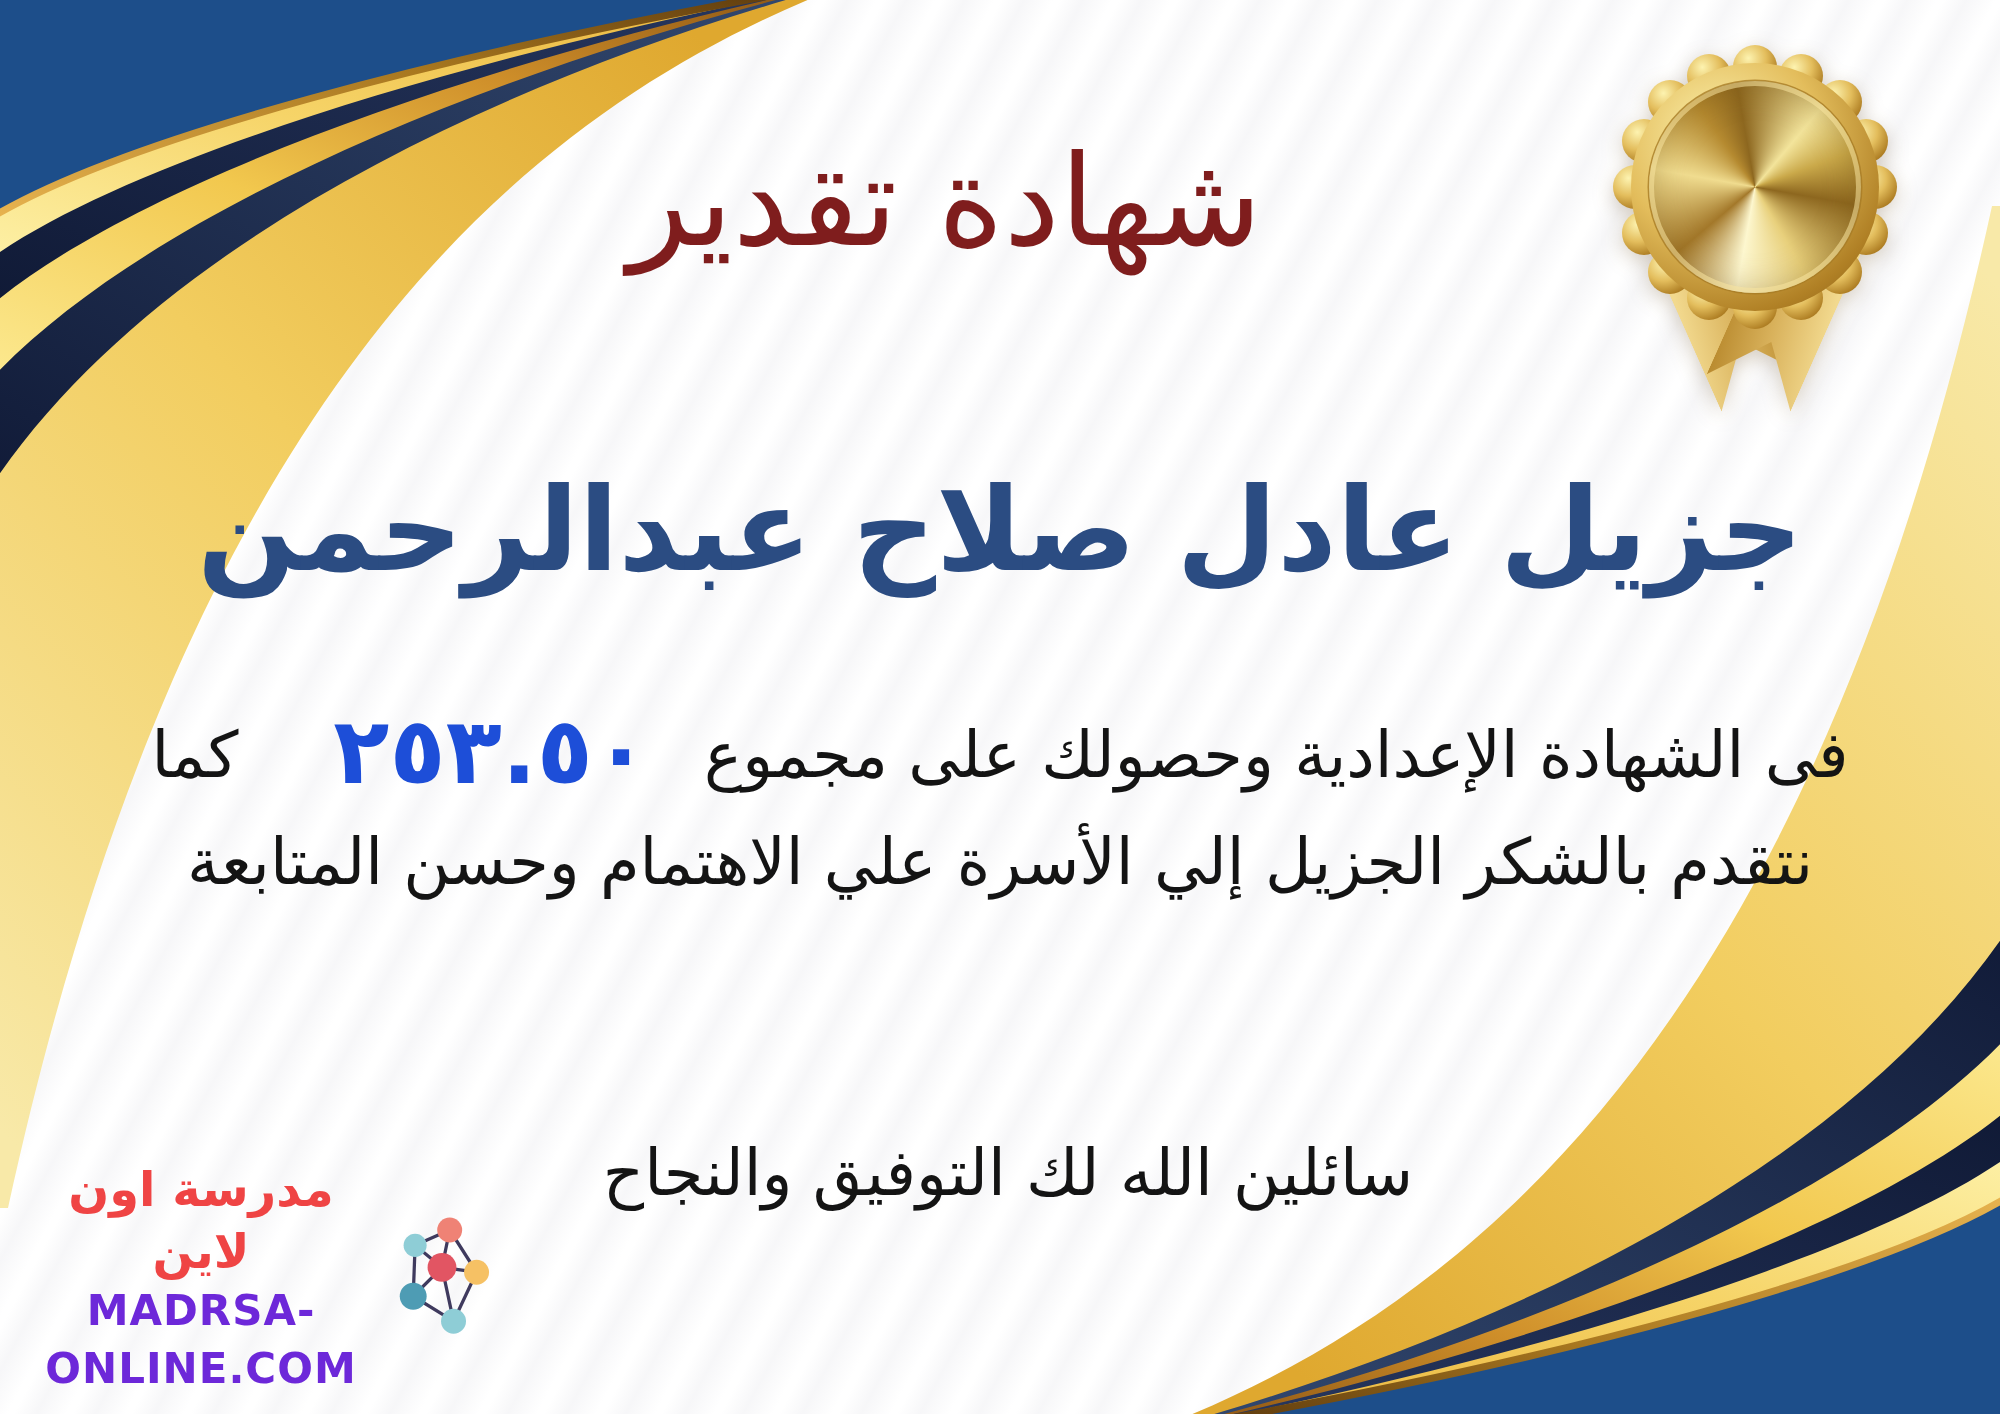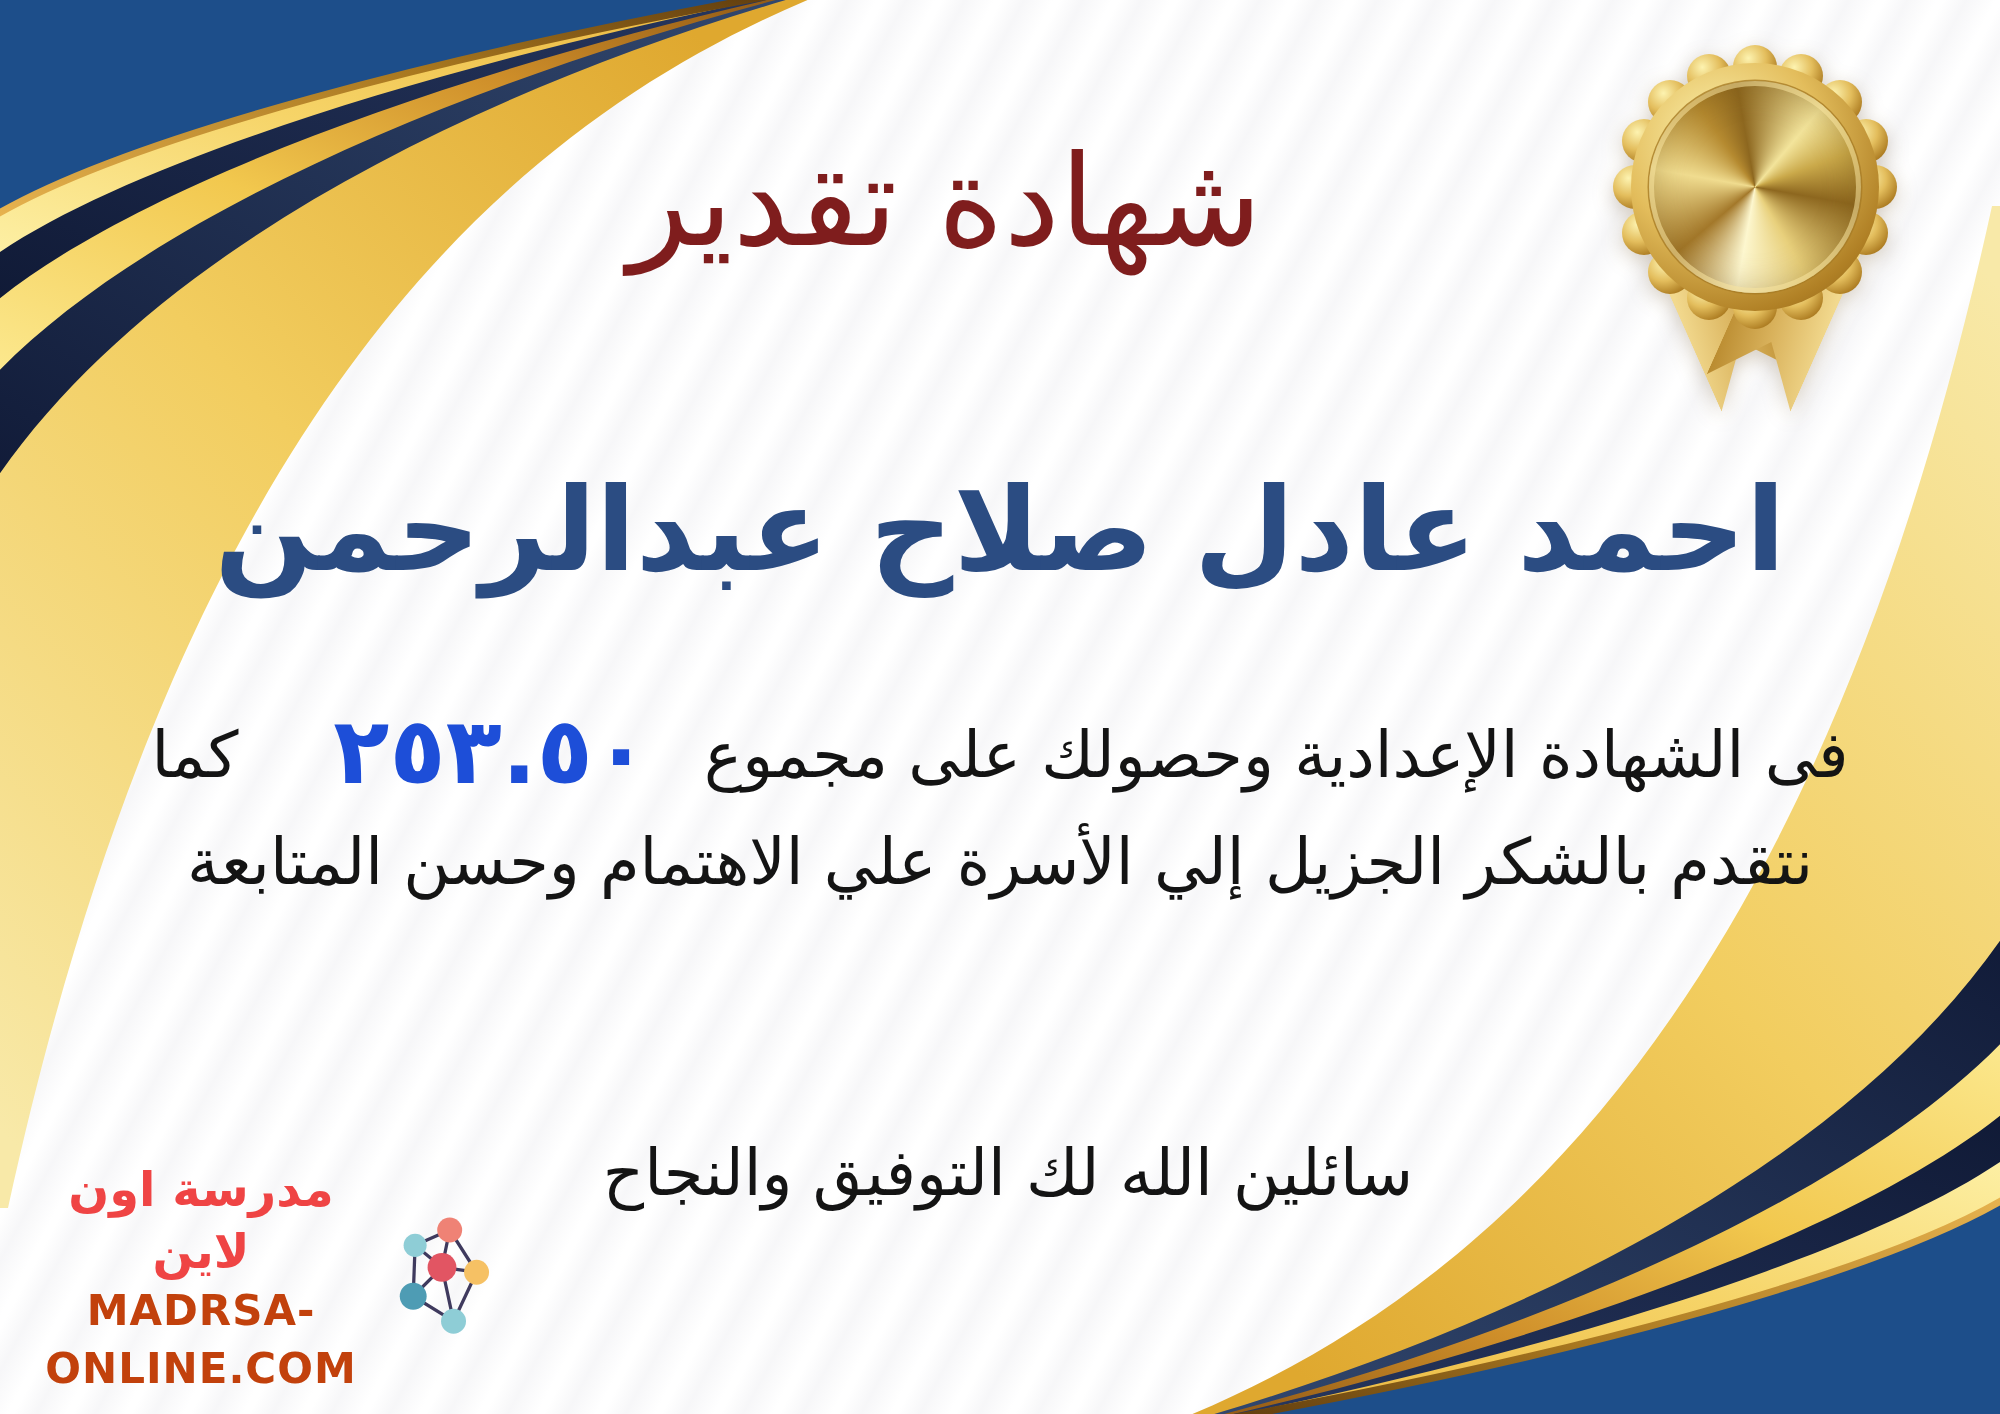--- a/index.html
+++ b/index.html
@@ -46,21 +46,21 @@
   .bline{white-space:nowrap;height:107px;}
   .score{font-size:92px;font-weight:bold;color:#1d4ed8;
          margin-right:55px;margin-left:95px;vertical-align:-6px;line-height:1;}
   .closing{position:absolute;top:1136px;left:0;right:0;text-align:center;
         font-size:64px;color:#141414;padding-left:16px;}
 
   
   .logo{position:absolute;left:22px;bottom:16px;display:flex;align-items:center;gap:14px;direction:ltr;}
   .logo-text{width:358px;text-align:center;}
   .logo-ar{font-size:48px;font-weight:bold;color:#ef4444;line-height:62px;}
-  .logo-en{font-size:42px;font-weight:bold;color:#c2410c;letter-spacing:1px;line-height:58px;}
+  .logo-en{font-size:42px;font-weight:bold;color:#6d28d9;letter-spacing:1px;line-height:58px;}
 </style>
 </head>
 <body>
 
 <div class="canvas">
 
   <div class="stripes"></div>
 
   <svg class="swoosh" width="2000" height="1414" viewBox="0 0 2000 1414" aria-hidden="true">
     <defs>
@@ -144,21 +144,21 @@
           <circle cx="254" cy="97" r="22"></circle>
         <circle cx="143" cy="143" r="124"></circle>
       </g>
       <circle cx="143" cy="143" r="106" fill="none" stroke="#a87c26" stroke-width="3" opacity="0.8"></circle>
     </svg>
     <div class="disc"></div>
   </div>
 
   <div class="title" dir="rtl">شهادة تقدير</div>
 
-  <div class="name" dir="rtl">احمد عادل صلاح عبدالرحمن</div>
+  <div class="name" dir="rtl">جزيل عادل صلاح عبدالرحمن</div>
 
   <div class="bodytxt" dir="rtl">
     <div class="bline">
       <span>فى الشهادة الإعدادية وحصولك على مجموع</span><span class="score">٢٥٣.٥٠</span><span>كما</span>
     </div>
     <div class="bline">نتقدم بالشكر الجزيل إلي الأسرة علي الاهتمام وحسن المتابعة</div>
   </div>
 
   <div class="closing" dir="rtl">سائلين الله لك التوفيق والنجاح</div>
 

